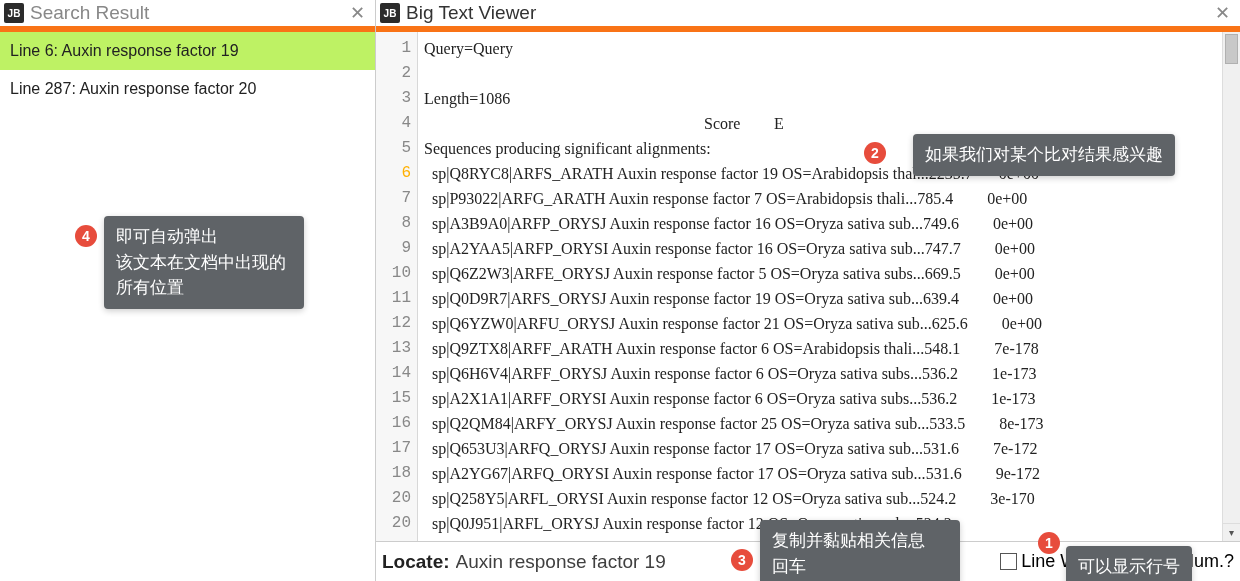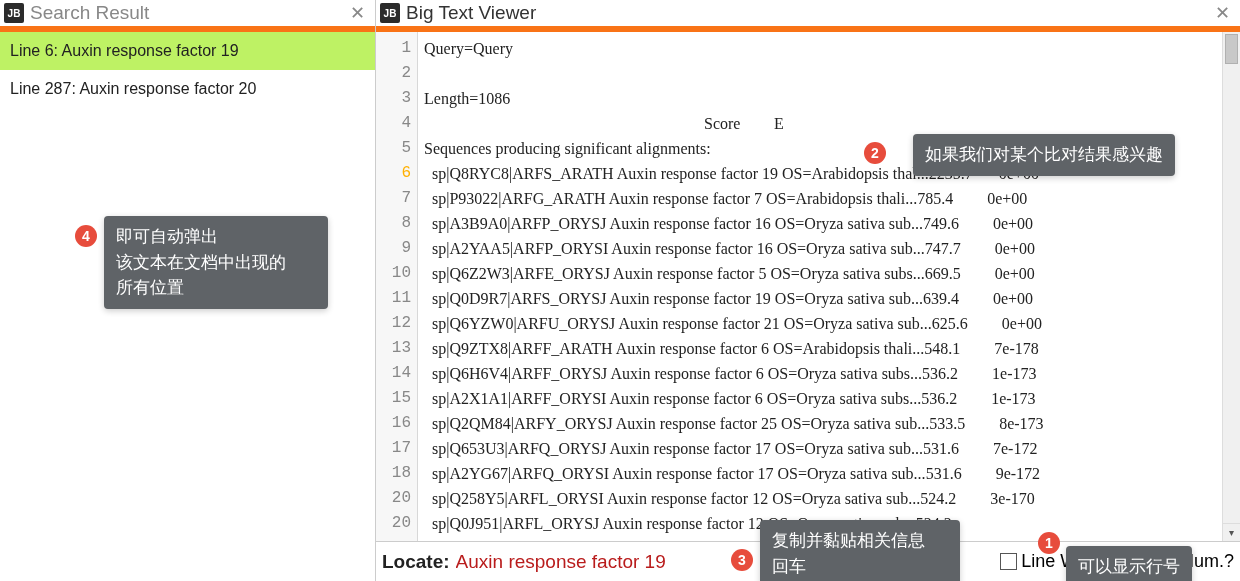--- a/index.html
+++ b/index.html
@@ -126,21 +126,21 @@
     padding: 0 6px;
     font-size: 19px;
   }
   .bottombar .locate-label { font-weight: bold; color:#222; margin-right:2px; }
   .locate-input {
     flex: 1;
     border: none;
     font-size: 19px;
     padding: 4px;
     outline: none;
-    color:#b91c1c;
+    color:#404040;
   }
   .checkbox {
     display: inline-flex; align-items:center; margin-left:8px;
     font-size: 18px; cursor:pointer;
   }
   .checkbox .box {
     width:17px; height:17px; border:1.5px solid #555; margin-right:4px;
     display:inline-flex; align-items:center; justify-content:center;
     font-size:13px;
   }
@@ -241,17 +241,17 @@
 <div class="badge" style="top:142px; left:864px;">2</div>
 <div class="tip" style="top:134px; left:893px;margin-left:20px;">如果我们对某个比对结果感兴趣</div>
 
 <div class="badge" style="top:549px; left:731px;">3</div>
 <div class="tip" style="top:520px; left:760px; white-space:normal; width:200px;">
   <div>复制并黏贴相关信息</div>
   <div>回车</div>
 </div>
 
 <div class="badge" style="top:225px; left:75px;">4</div>
-<div class="tip" style="top:216px; left:104px; white-space:normal; width:224px;">
+<div class="tip" style="top:216px; left:104px; white-space:normal; width:200px;">
   <div>即可自动弹出</div>
   <div>该文本在文档中出现的</div>
   <div>所有位置</div>
 </div>
 
 </body></html>

